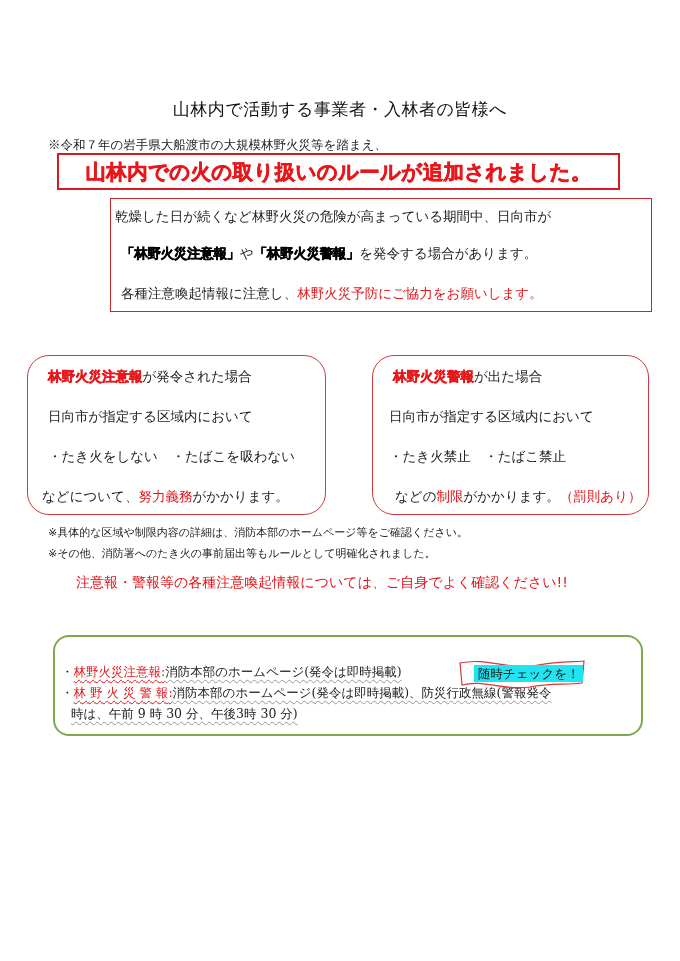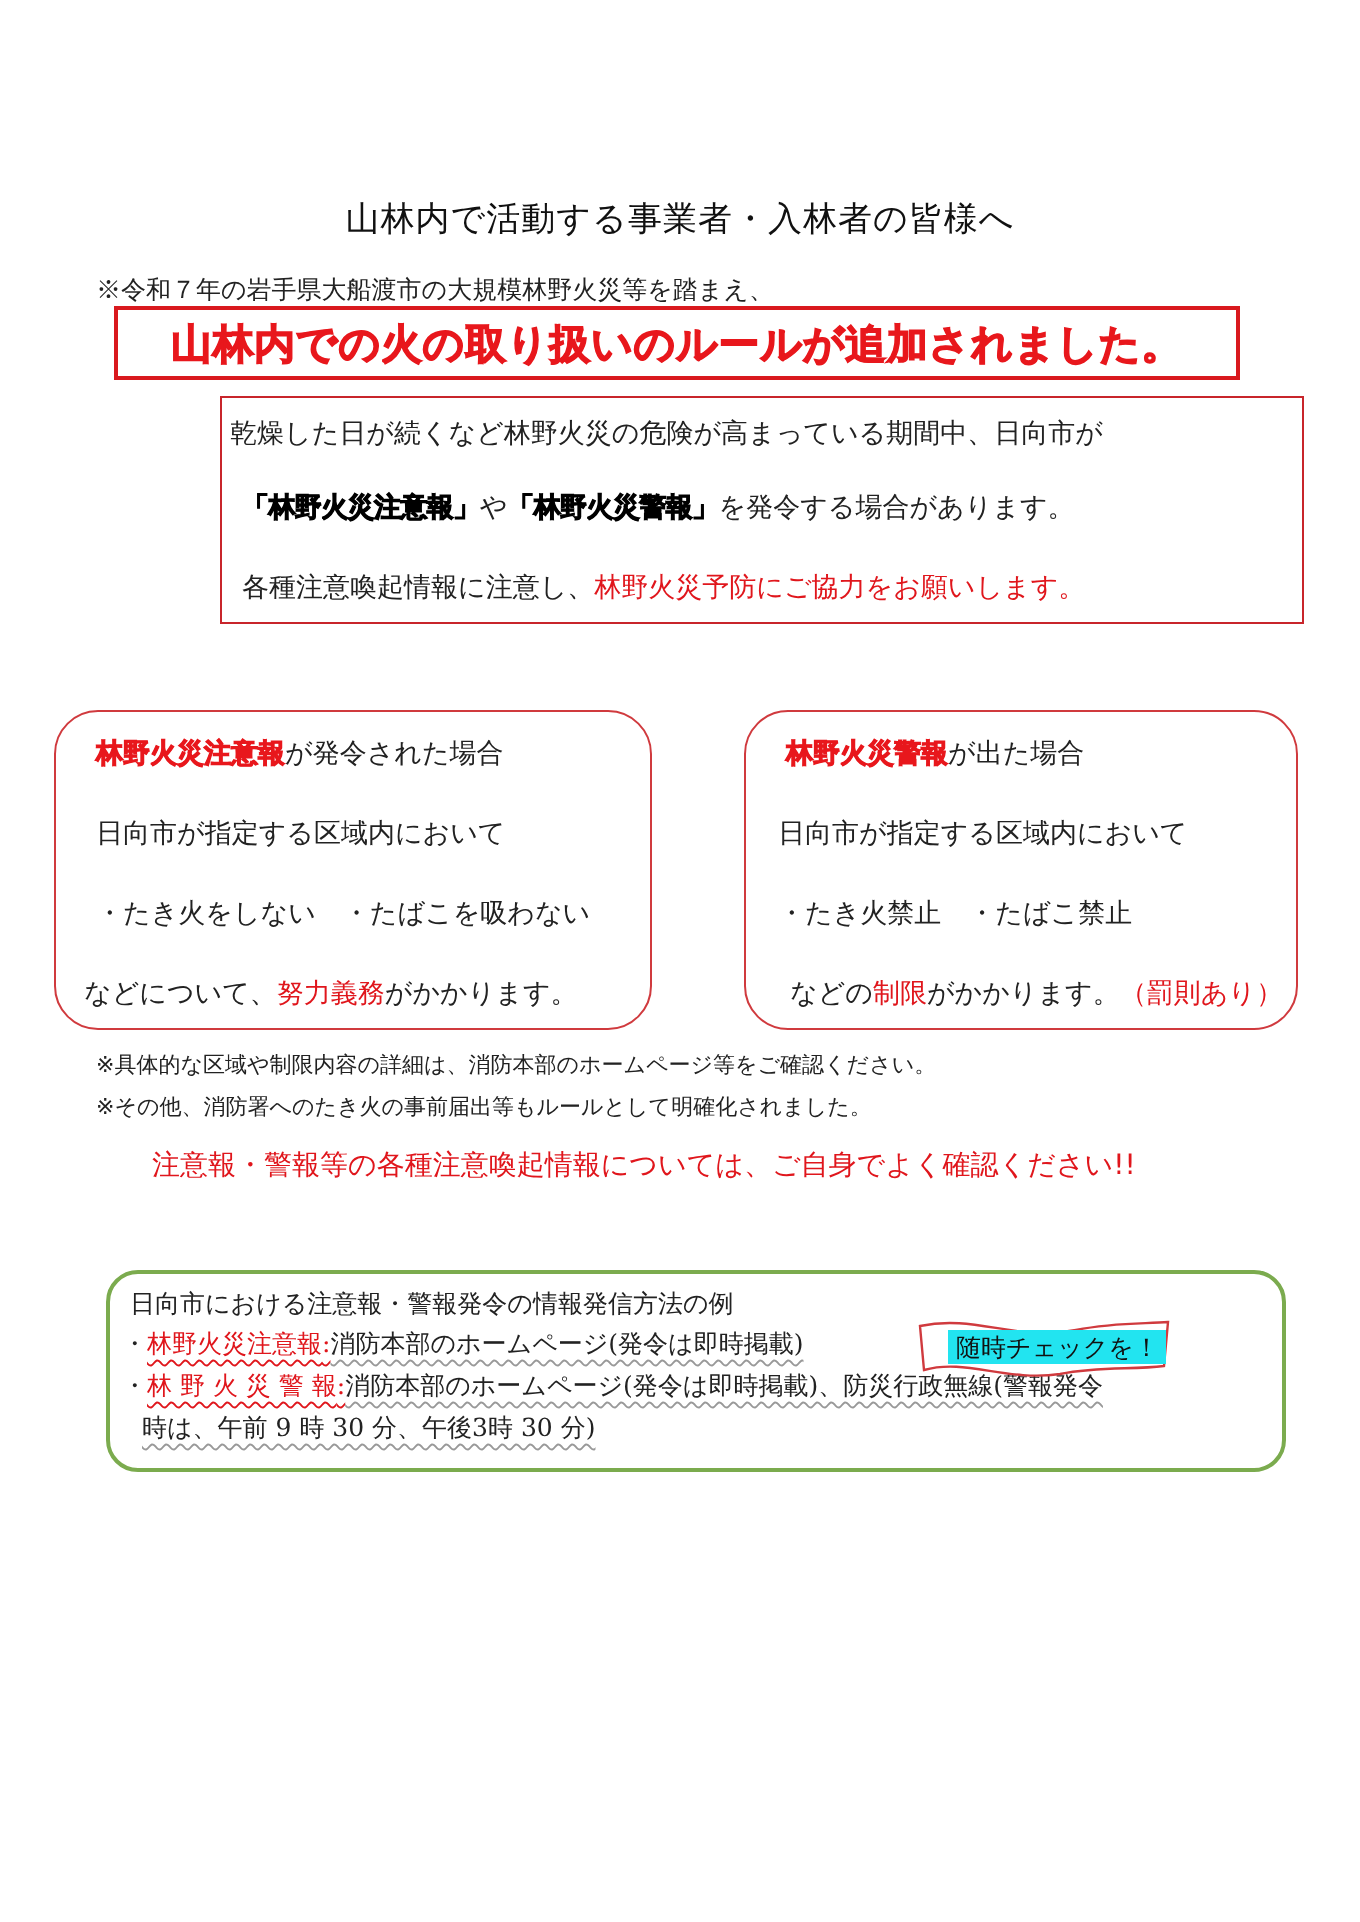--- a/index.html
+++ b/index.html
@@ -116,21 +116,20 @@
     <span>などの</span><span class="red">制限</span><span>がかかります。</span><span class="red">（罰則あり）</span>
   </span>
 </div>
 
 <div class="abs small-note" style="top:525px;">※具体的な区域や制限内容の詳細は、消防本部のホームページ等をご確認ください。</div>
 <div class="abs small-note" style="top:546px;">※その他、消防署へのたき火の事前届出等もルールとして明確化されました。</div>
 
 <div class="abs red-callout">注意報・警報等の各種注意喚起情報については、ご自身でよく確認ください!!</div>
 
 <div class="abs green-box">
-  <span class="g-line" style="left:10px; top:7px;">日向市における注意報・警報発令の情報発信方法の例</span>
   <span class="g-line" style="left:6px; top:27px;">
     <span>・</span><span class="red wavy-red">林野火災注意報</span><span class="red wavy-red">:</span><span class="wavy">消防本部のホームページ(発令は即時掲載)</span>
   </span>
   <span class="g-line" style="left:6px; top:48px;">
     <span>・</span><span class="red wavy-red">林 野 火 災 警 報</span><span class="red wavy-red">:</span><span class="wavy">消防本部のホームページ(発令は即時掲載)、防災行政無線(警報発令</span>
   </span>
   <span class="g-line wavy" style="left:16px; top:69px;">時は、午前 9 時 30 分、午後3時 30 分)</span>
 </div>
 
 <div class="abs flag">

